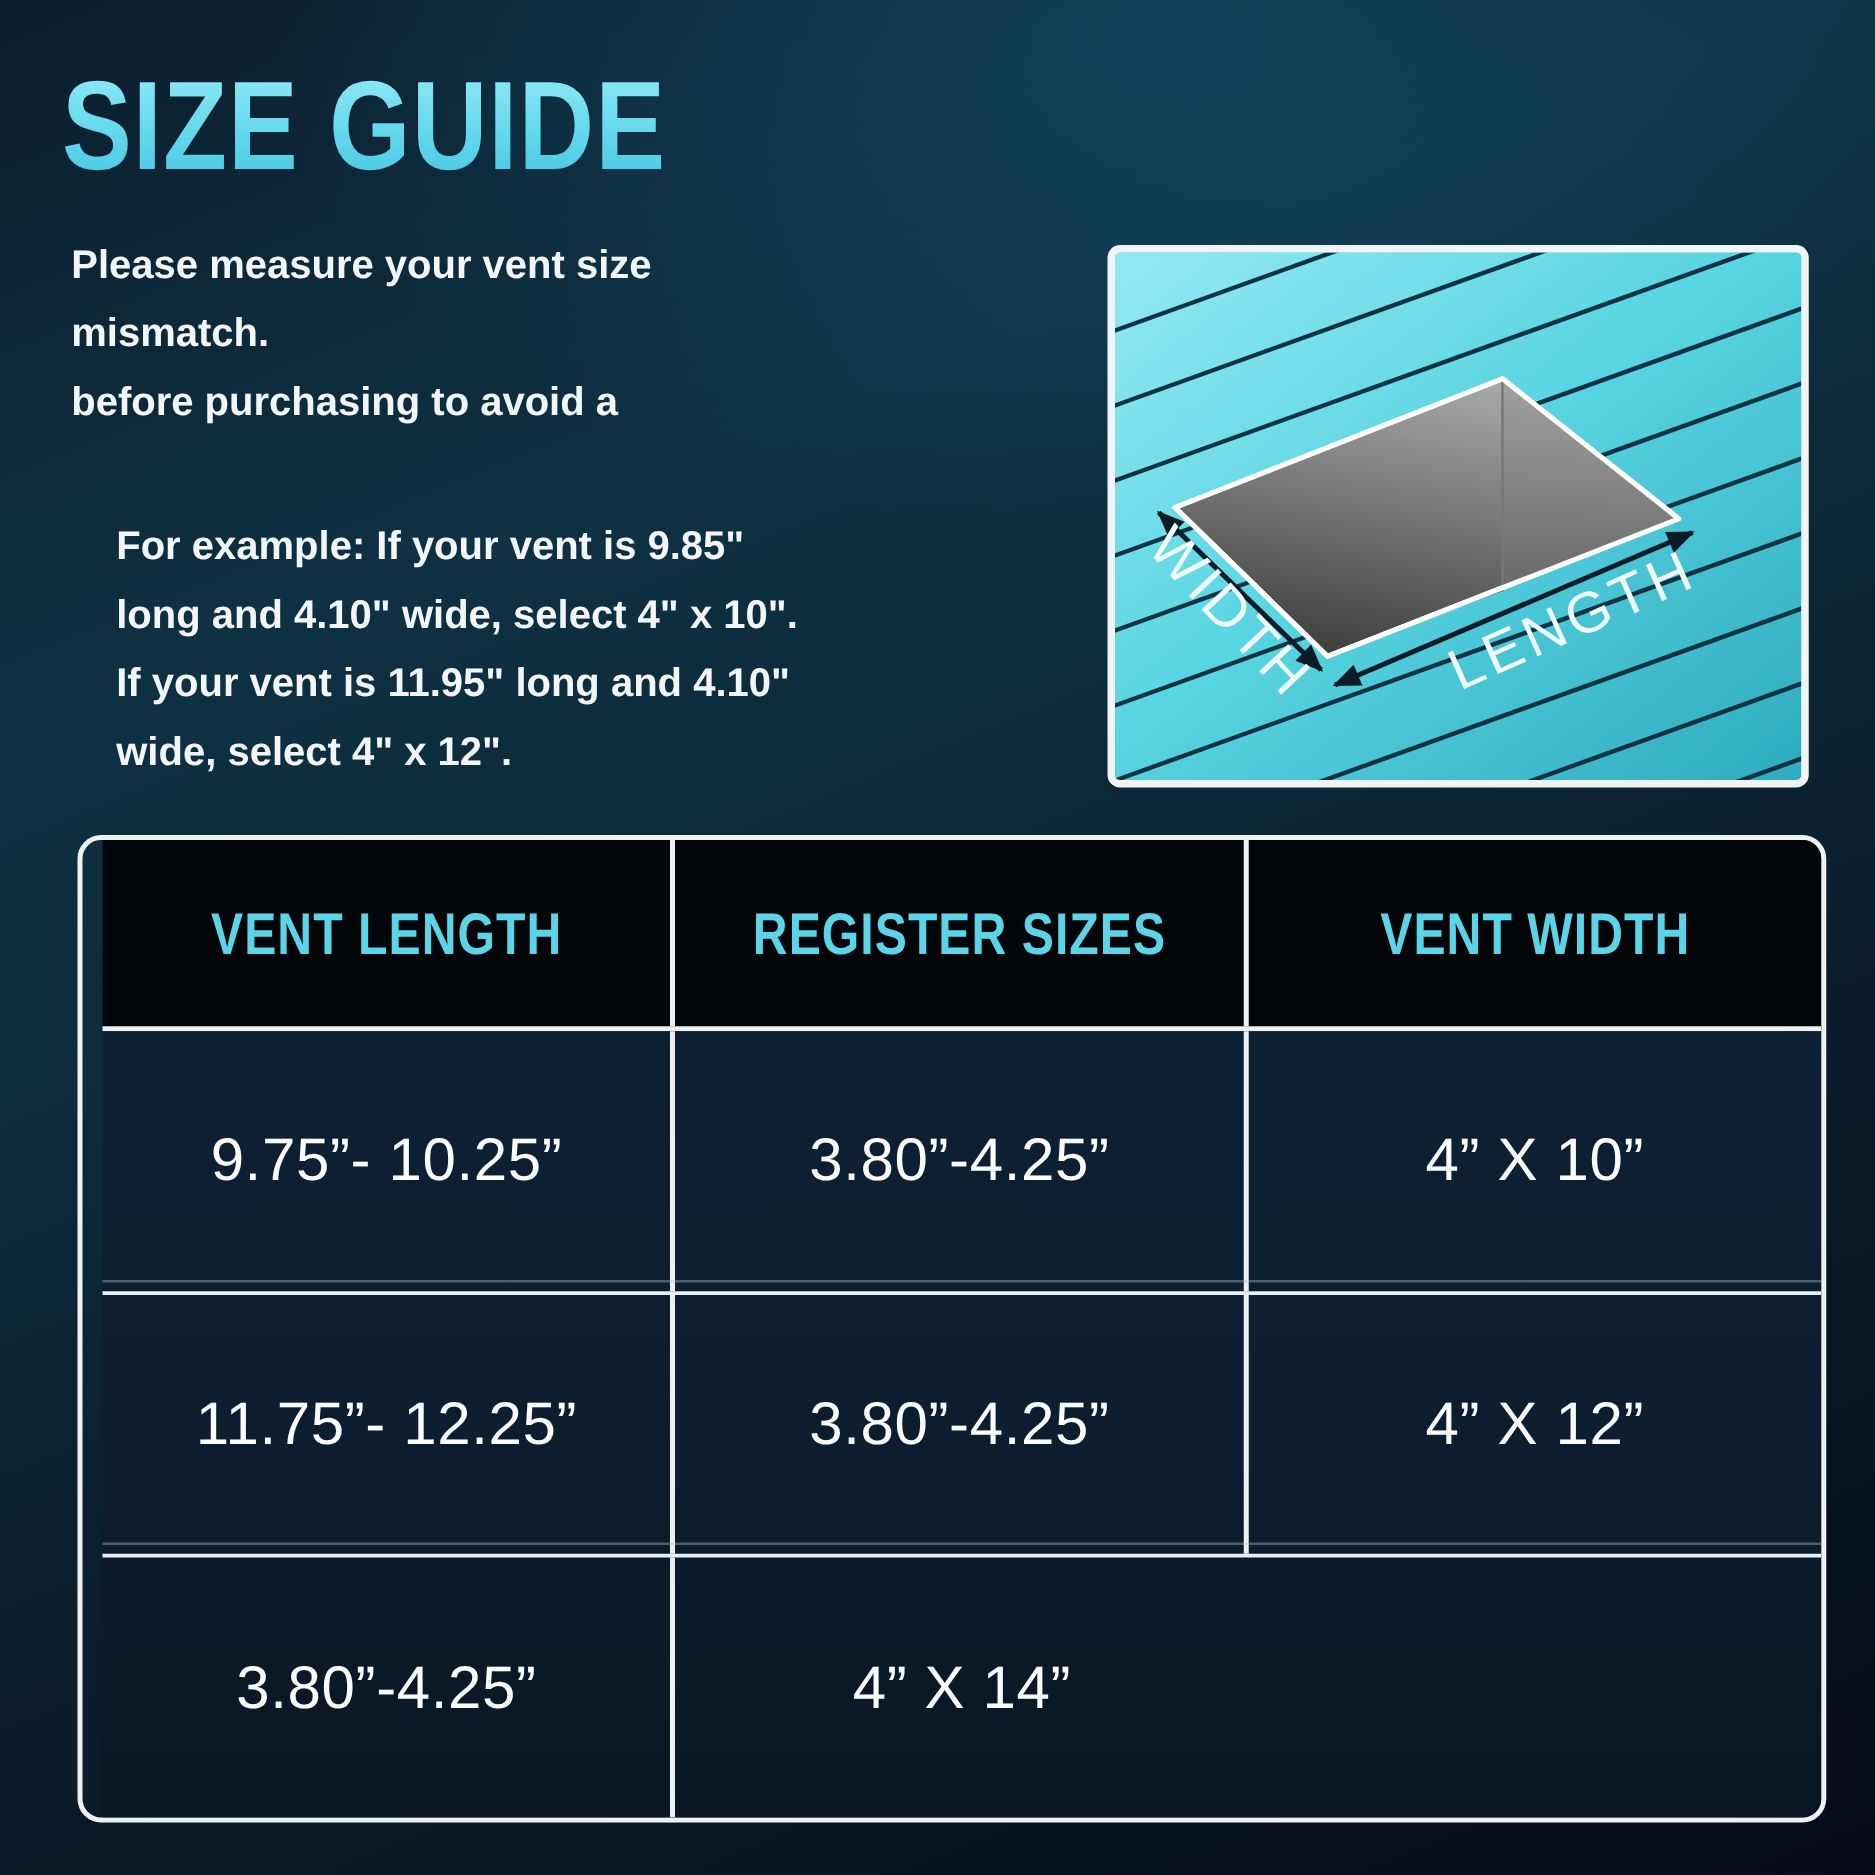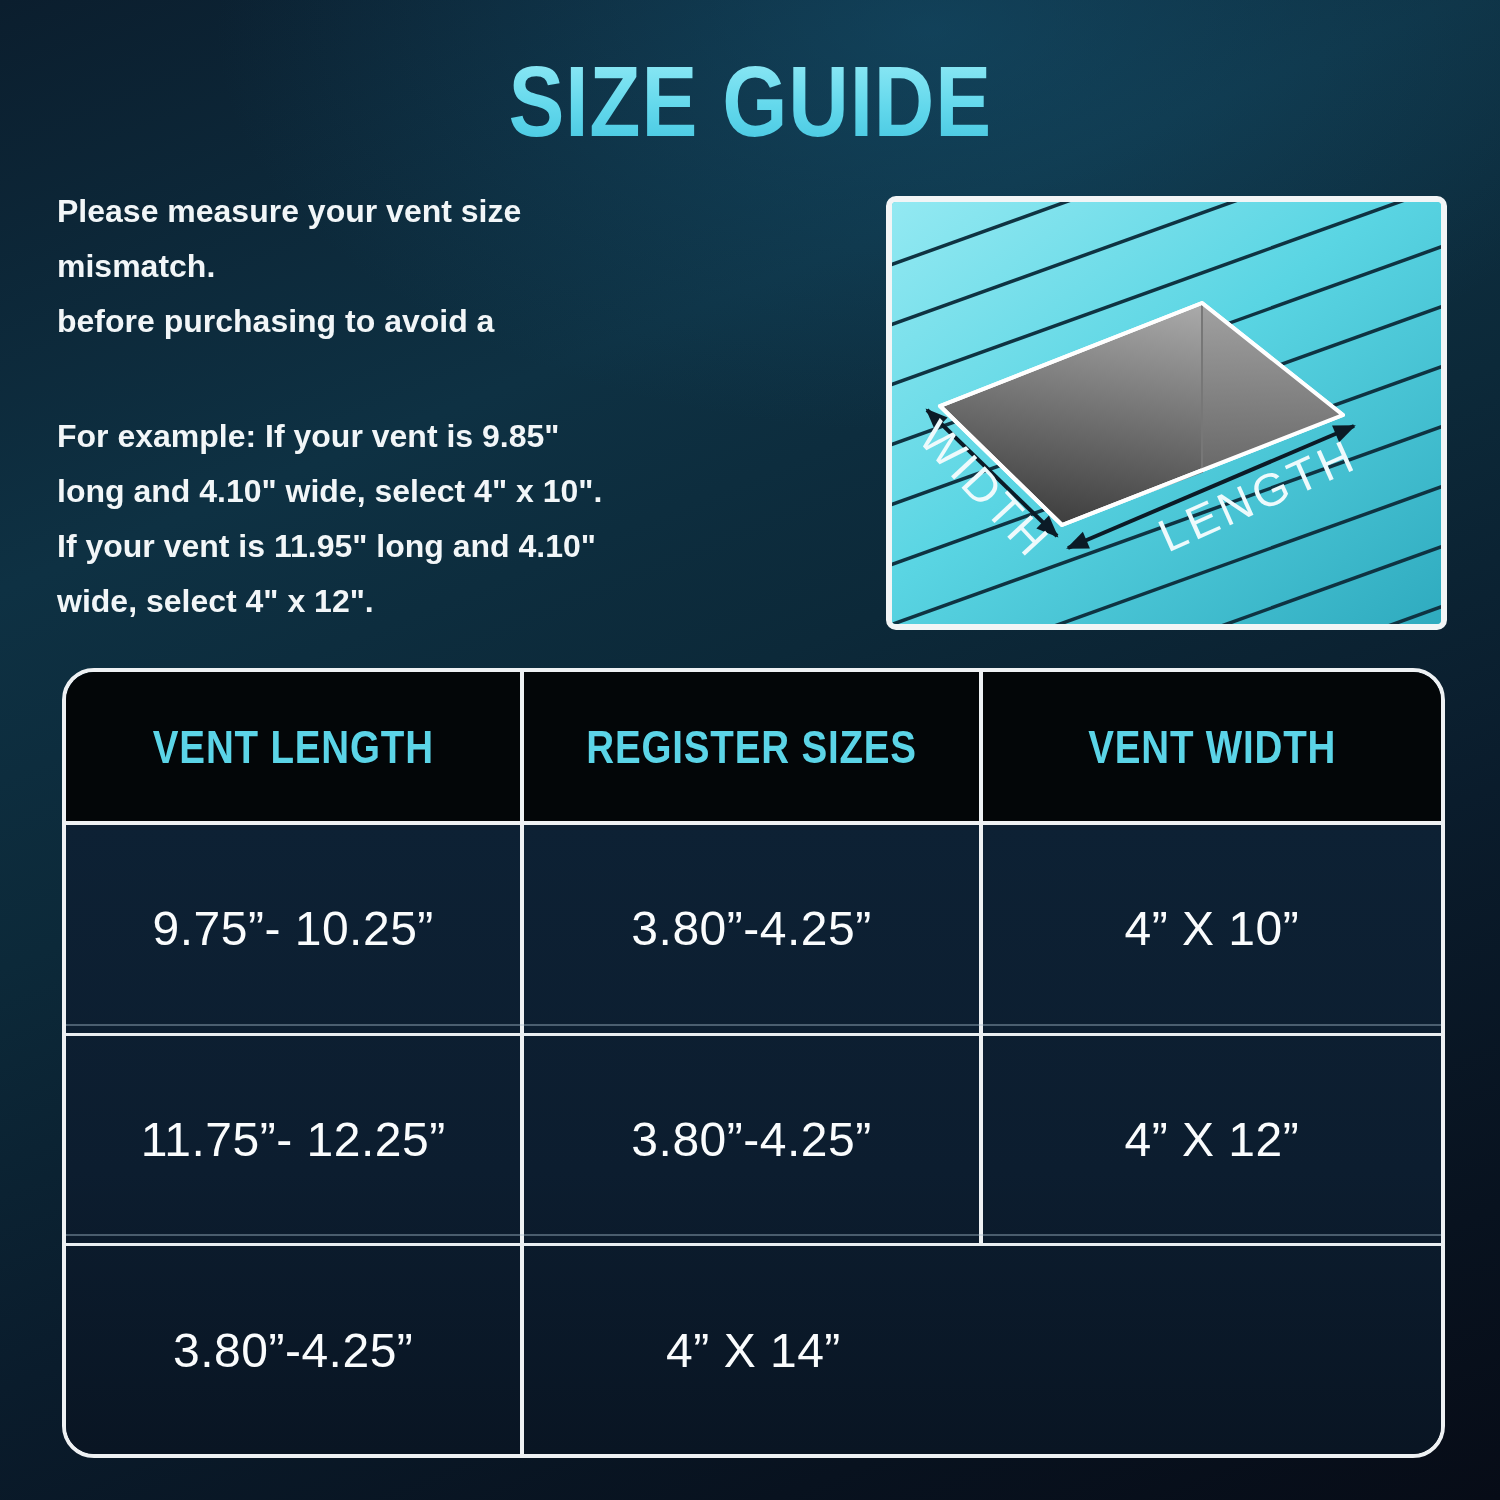--- a/index.html
+++ b/index.html
@@ -8,47 +8,47 @@
     width:1500px;height:1500px;
     overflow:hidden;
     font-family:"Liberation Sans",sans-serif;
     background:
       radial-gradient(1100px 620px at 62% 2%, rgba(24,96,130,0.42), rgba(24,96,130,0) 65%),
       linear-gradient(158deg,#0b1e2e 0%,#0e3143 28%,#0c2939 46%,#0a1c2c 66%,#08121f 86%,#070c17 100%);
   }
   
   .title{
     position:absolute;top:46px;left:0;width:100%;
-    text-align:center;line-height:110px;
+    text-align:left;line-height:110px;
   }
   .title-inner{
     display:inline-block;
     font-size:101px;font-weight:800;letter-spacing:1px;
     transform:scaleX(0.83);transform-origin:50% 50%;
     background:linear-gradient(180deg,#98ecf7 0%,#63d8ec 55%,#41c4df 100%);
     -webkit-background-clip:text;background-clip:text;color:transparent;
     white-space:nowrap;
   }
   
   .copy{position:absolute;left:57px;color:#f2f6f8;font-weight:700;}
   .copy .line{display:block;white-space:nowrap;font-size:32px;line-height:55px;letter-spacing:0;}
   .intro{top:184px;}
-  .example{top:409px;}
+  .example{top:409px;margin-left:36px;}
   
   .panel{
     position:absolute;left:886px;top:196px;width:549px;height:422px;
     border:6px solid #f2f5f6;border-radius:10px;overflow:hidden;
     background:#4fd0df;
   }
   .panel svg{display:block;}
   
   .size-table{
     position:absolute;left:62px;top:668px;width:1375px;height:782px;
-    border:4px solid #eef1f3;border-radius:32px;overflow:hidden;
-    display:flex;flex-direction:column;
+    border:4px solid #eef1f3;border-radius:19px;overflow:hidden;
+    display:flex;flex-direction:column;padding-left:16px;
   }
   .thead{
     height:149px;flex:0 0 149px;background:#030608;
     display:grid;grid-template-columns:1fr 1fr 1fr;
     border-bottom:4px solid #eef1f3;
   }
   .th{
     display:flex;align-items:center;justify-content:center;
   }
   .th .h-label{

